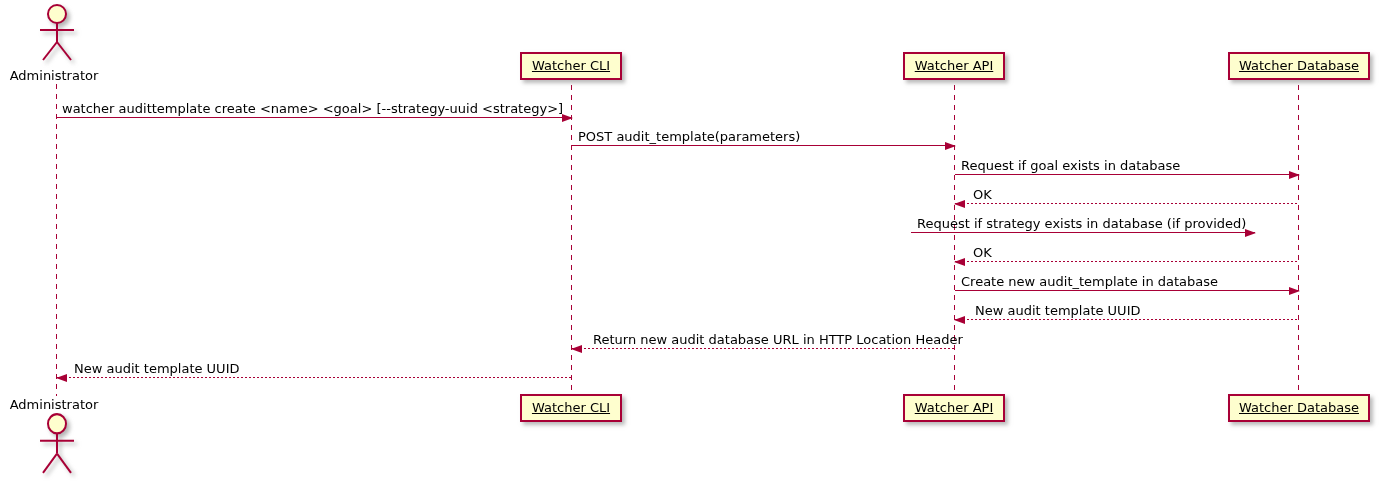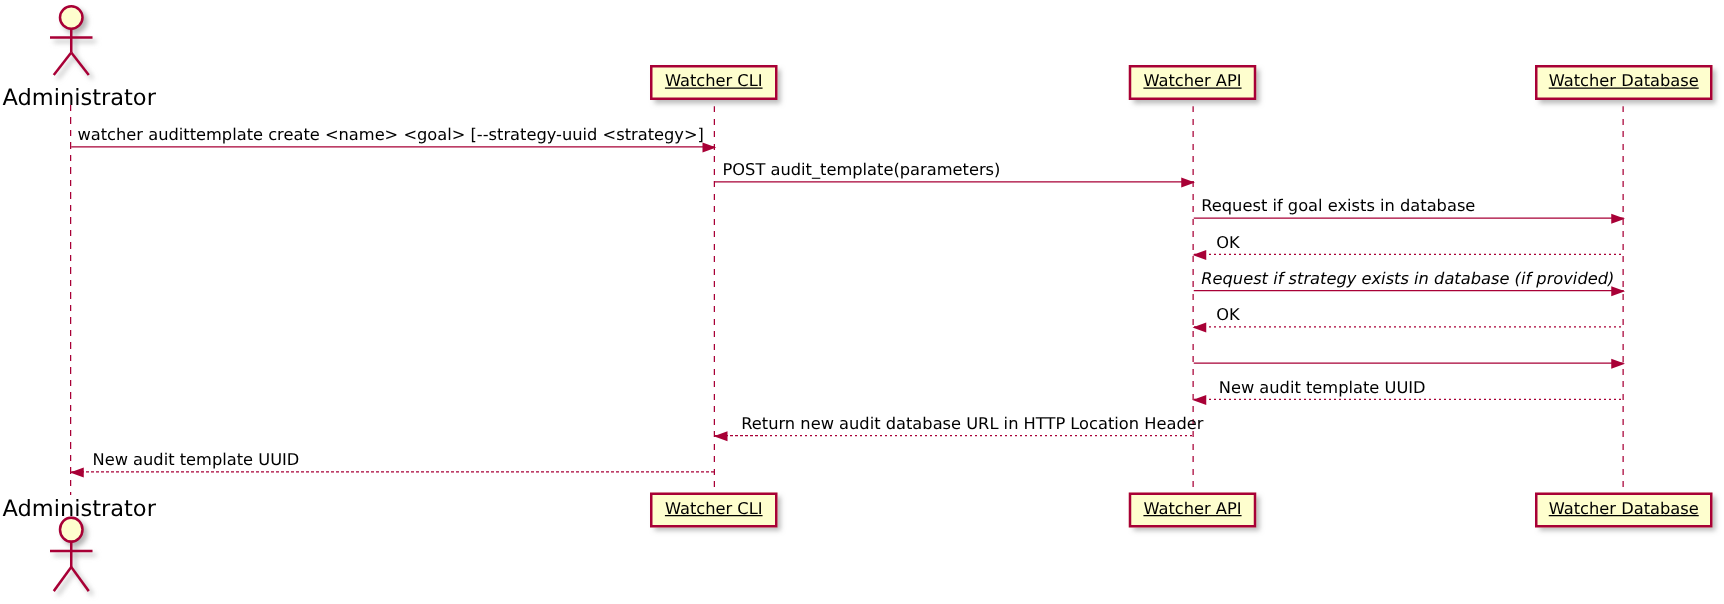--- a/index.html
+++ b/index.html
@@ -19,21 +19,21 @@
     background:repeating-linear-gradient(180deg,var(--line) 0 5px,transparent 5px 10px);
   }
   
   .pbox{
     position:absolute;height:28px;background:var(--fill);border:2px solid var(--line);
     text-align:center;line-height:24px;font-size:13px;color:var(--text);
     box-shadow:3px 3px 4px rgba(130,130,130,.55);
     text-decoration:underline;
   }
   
-  .actor-label{position:absolute;width:104px;text-align:center;font-size:18px;color:var(--text);}
+  .actor-label{position:absolute;width:104px;text-align:center;font-size:13px;color:var(--text);}
   .actor-svg{position:absolute;filter:drop-shadow(3px 3px 2px rgba(130,130,130,.6));}
   
   .msg{position:absolute;height:19px;}
   .msg .lbl{position:absolute;top:0;white-space:nowrap;font-size:13px;color:var(--text);}
   .msg .line{position:absolute;top:16px;left:0;right:0;height:1px;}
   .line.solid{background:var(--line);}
   .line.dashed{background:repeating-linear-gradient(90deg,var(--line) 0 2px,transparent 2px 4px);}
   .ah{position:absolute;top:13px;width:0;height:0;border-top:4px solid transparent;border-bottom:4px solid transparent;}
   .ah-r{right:-1px;border-left:11px solid var(--line);}
   .ah-l{left:-1px;border-right:11px solid var(--line);}
@@ -78,33 +78,34 @@
     <div class="line solid"></div>
     <div class="ah ah-r"></div>
   </div>
 
   <div class="msg" style="left:955px;top:187px;width:344px;">
     <div class="lbl" style="left:18px;">OK</div>
     <div class="line dashed"></div>
     <div class="ah ah-l"></div>
   </div>
 
-  <div class="msg" style="left:955px;top:216px;width:344px;font-style:italic;">
+  <div class="msg" style="left:911px;top:216px;width:344px;">
     <div class="lbl" style="left:6px;">Request if strategy exists in database (if provided)</div>
     <div class="line solid"></div>
     <div class="ah ah-r"></div>
   </div>
 
   <div class="msg" style="left:955px;top:245px;width:344px;">
     <div class="lbl" style="left:18px;">OK</div>
     <div class="line dashed"></div>
     <div class="ah ah-l"></div>
   </div>
 
   <div class="msg" style="left:955px;top:274px;width:344px;">
+    <div class="lbl" style="left:6px;">Create new audit_template in database</div>
     <div class="line solid"></div>
     <div class="ah ah-r"></div>
   </div>
 
   <div class="msg" style="left:955px;top:303px;width:344px;">
     <div class="lbl" style="left:20px;">New audit template UUID</div>
     <div class="line dashed"></div>
     <div class="ah ah-l"></div>
   </div>
 

